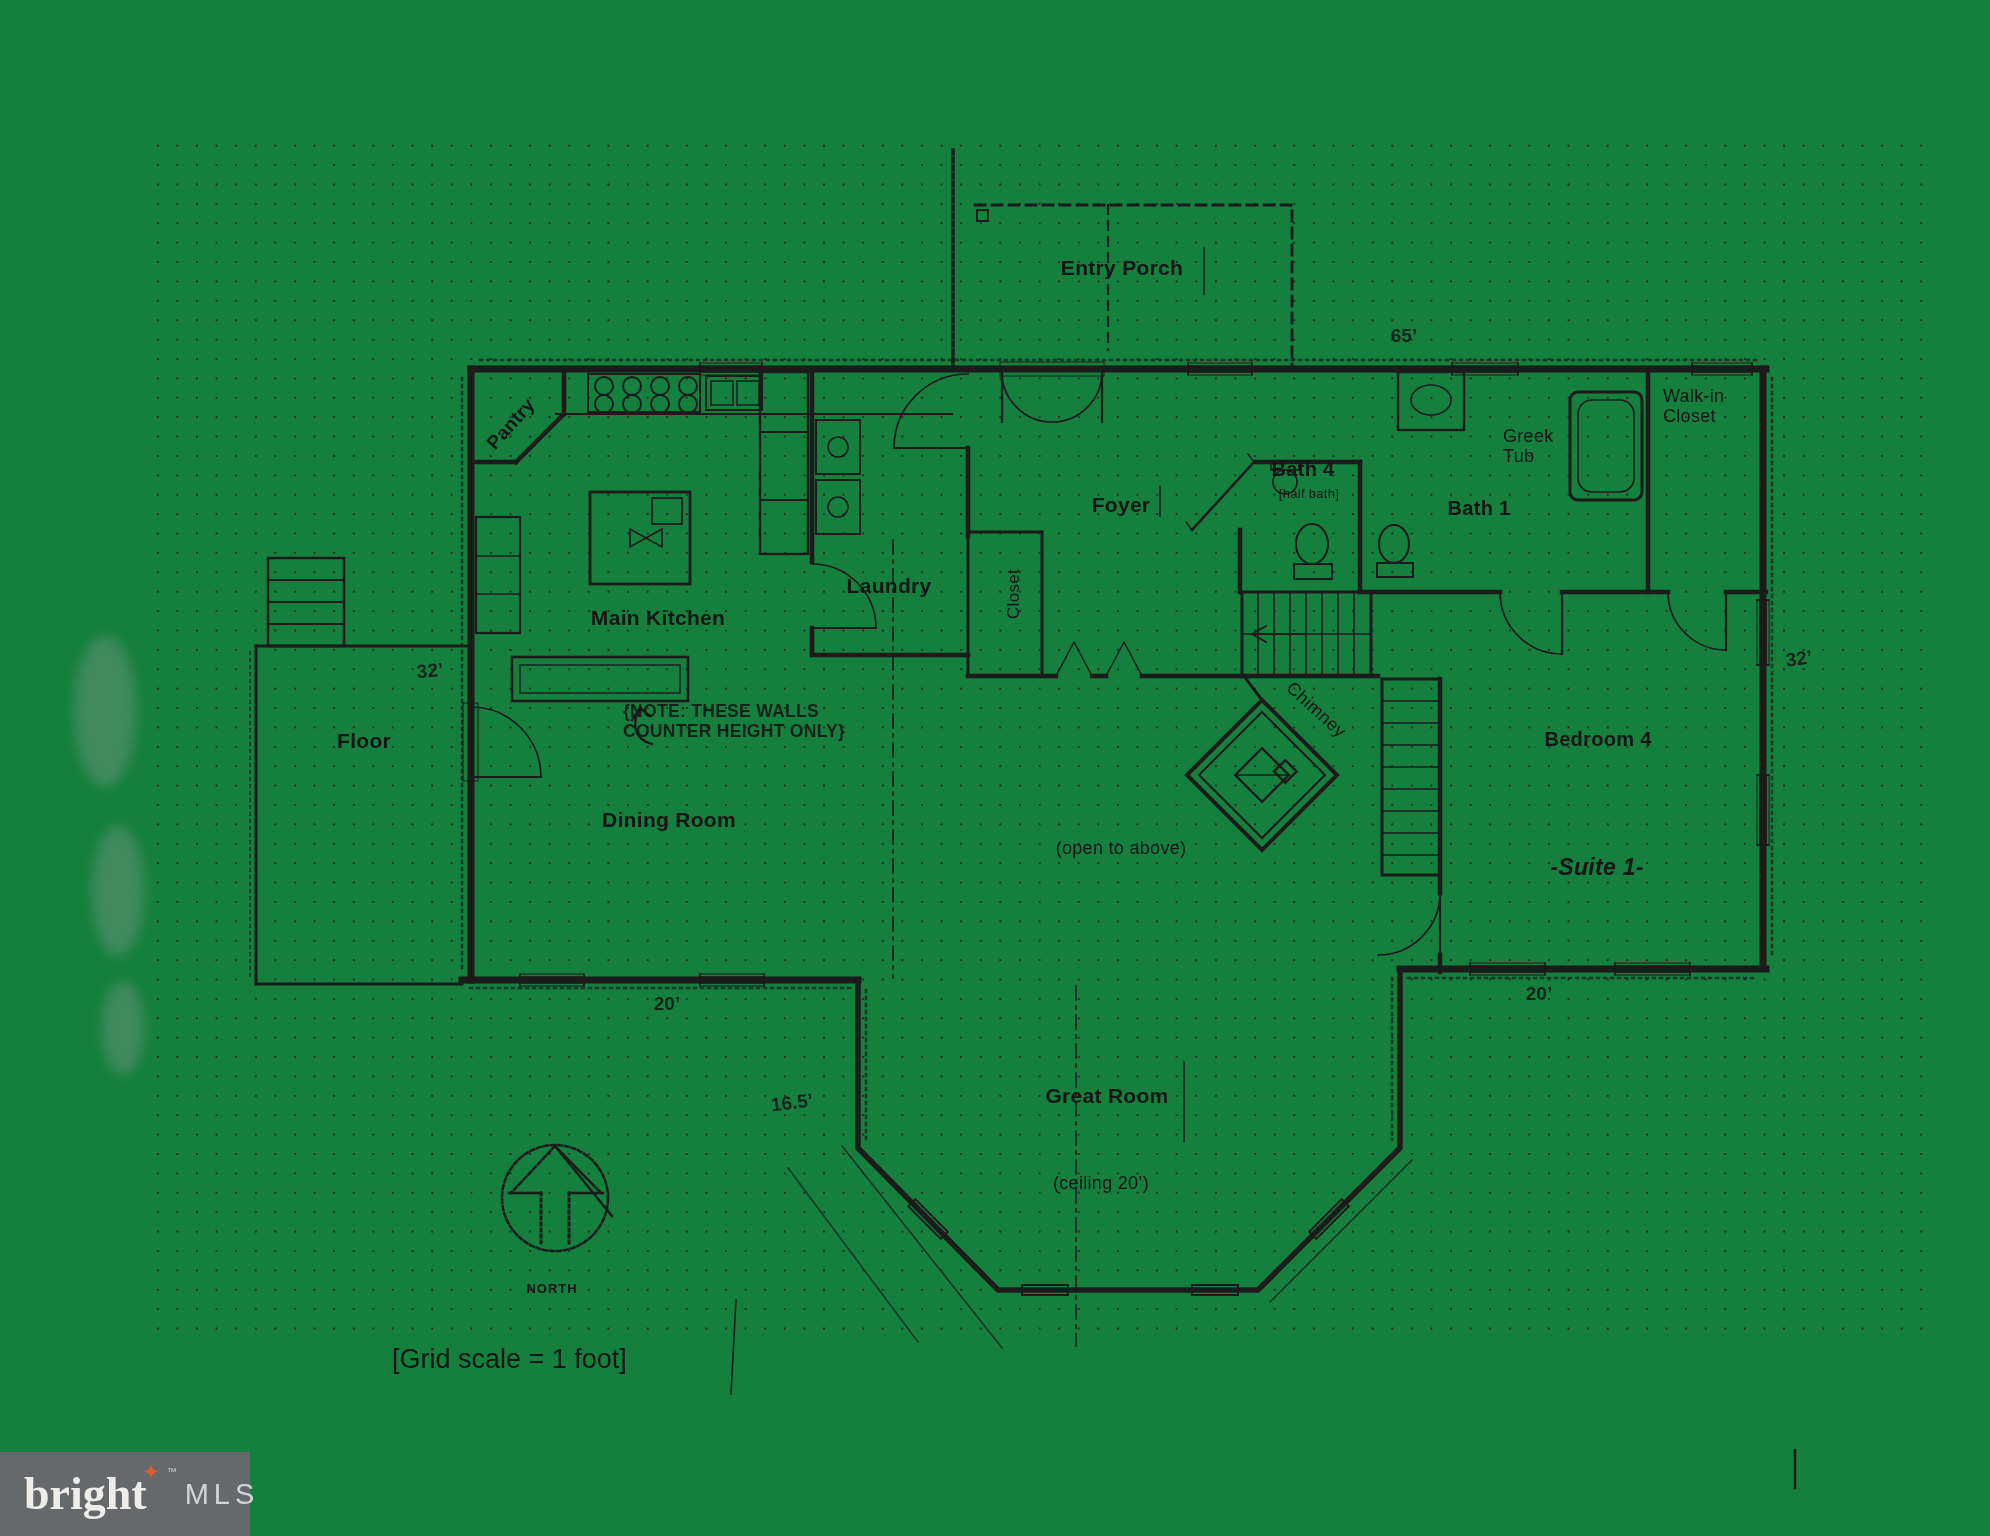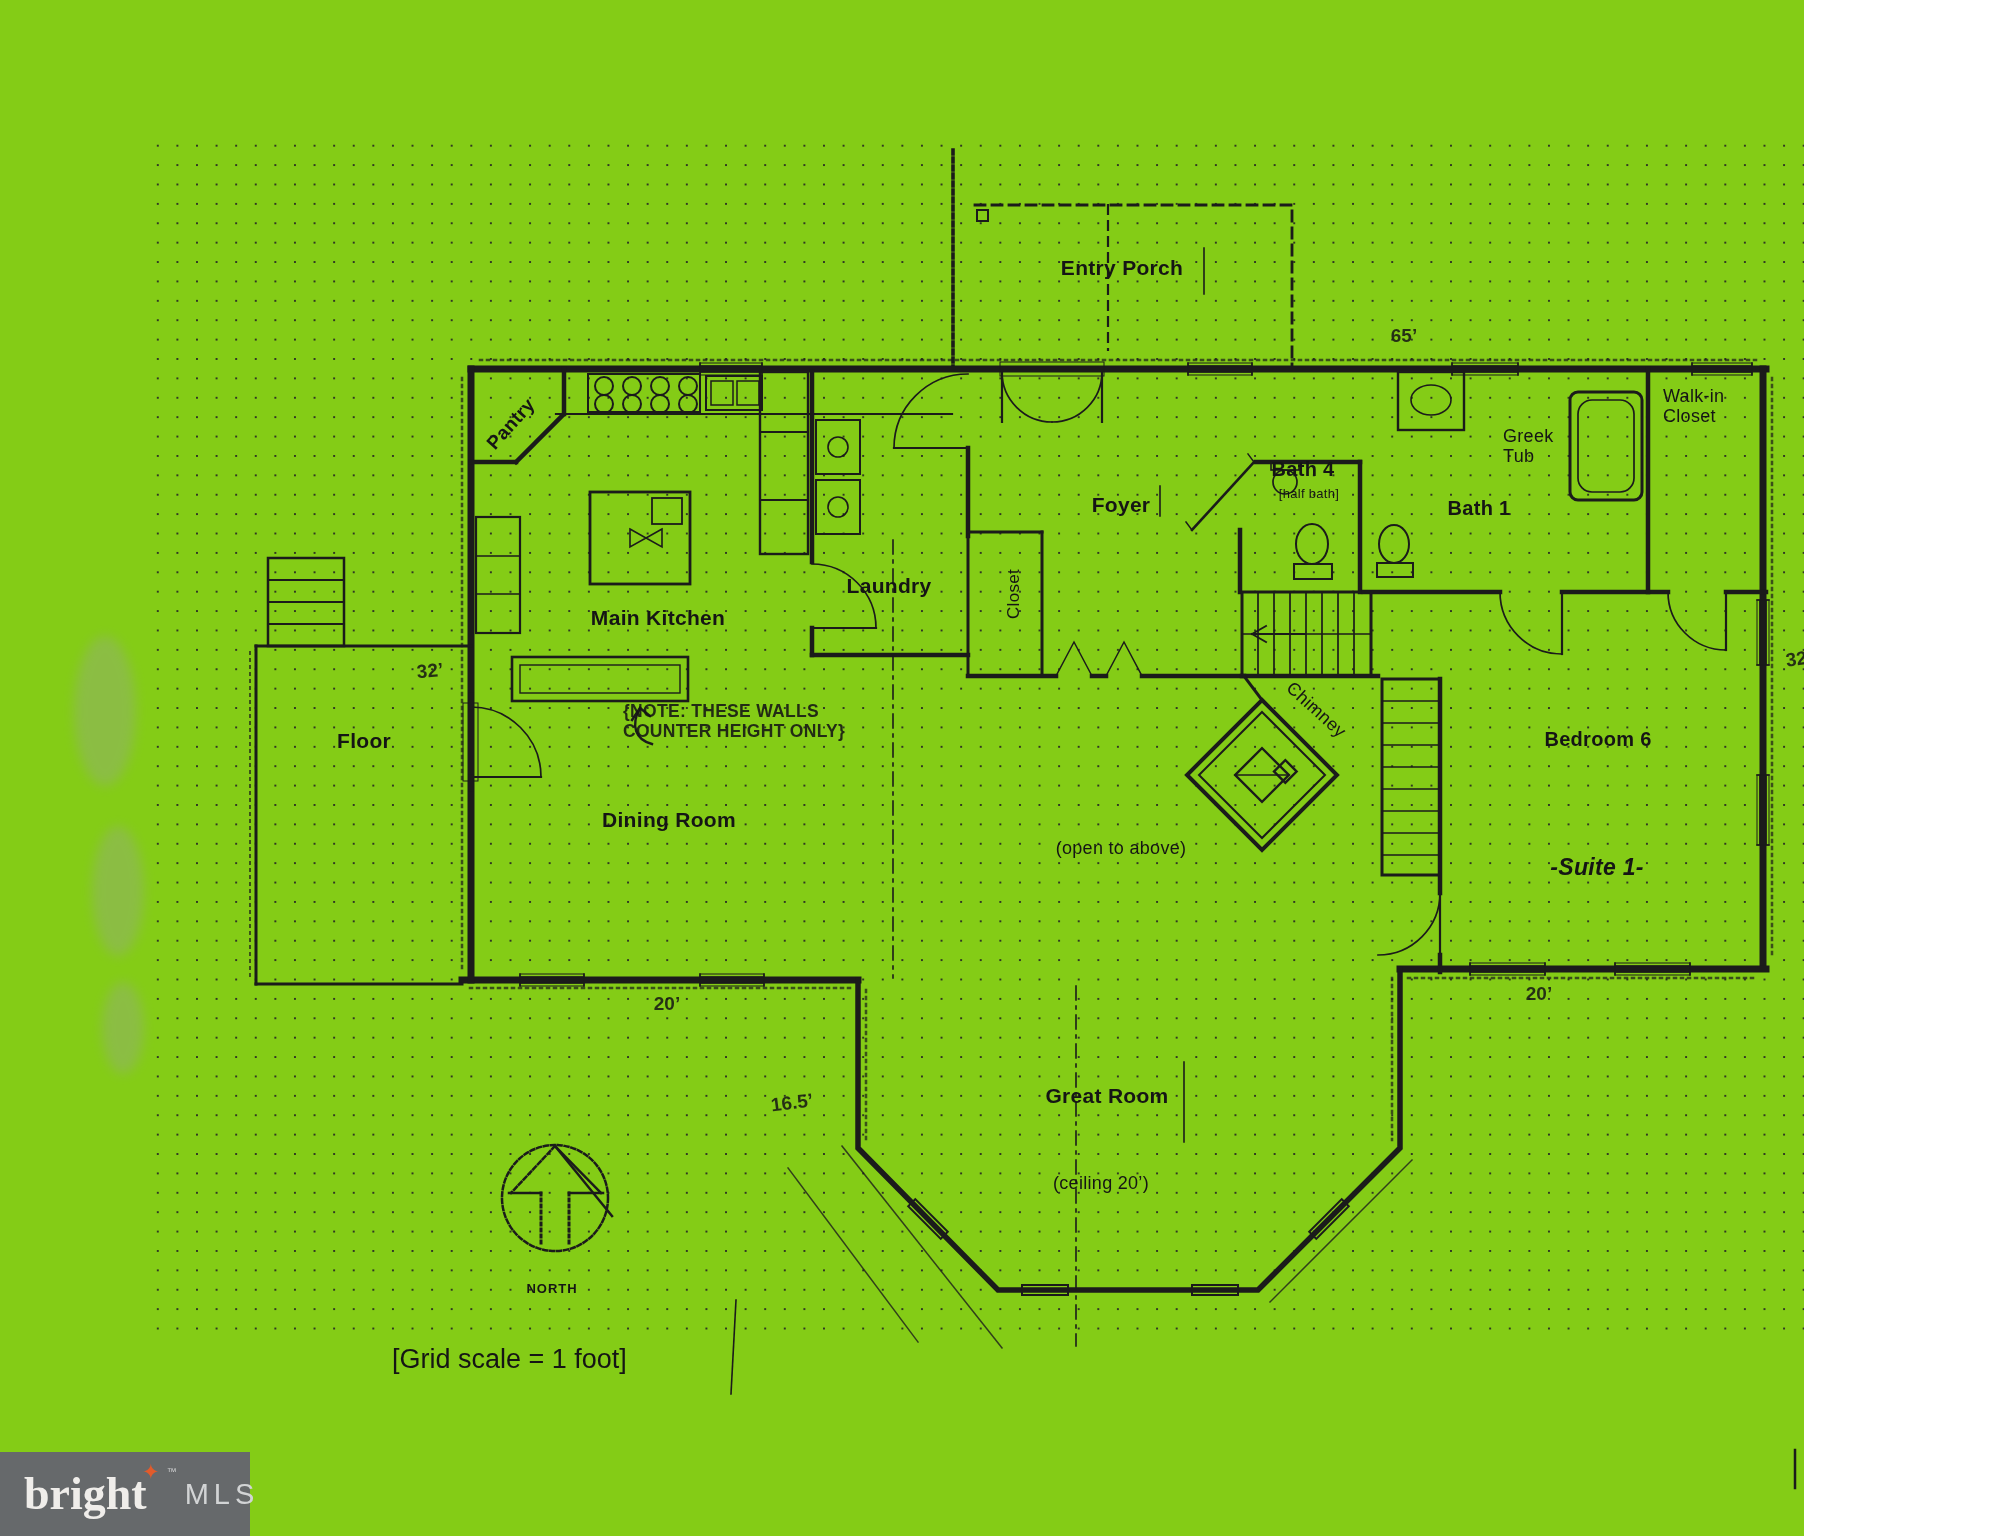--- a/index.html
+++ b/index.html
@@ -1,16 +1,16 @@
 <!DOCTYPE html>
 <html><head>
 <meta charset="utf-8">
 <style>
   html,body{margin:0;padding:0;background:#ffffff;}
-  .canvas{position:relative;width:1804px;height:1536px;background:#84cc16;overflow:hidden;
+  .canvas{position:relative;width:1990px;height:1536px;background:#15803d;overflow:hidden;
           font-family:"Liberation Sans",sans-serif;color:#151515;}
   .grid-dots{position:absolute;left:148px;top:136px;width:1776px;height:1204px;
     background-image:radial-gradient(2.6px 1.7px at center,#242424 58%,rgba(0,0,0,0) 60%);
     background-size:19.6px 19.4px;opacity:.88;}
   svg.plan{position:absolute;left:0;top:0;}
   svg.plan path,svg.plan rect,svg.plan circle,svg.plan ellipse,svg.plan polygon,svg.plan line{
     stroke:#1b1b1b;fill:none;stroke-linecap:square;}
   .lbl{position:absolute;transform:translate(-50%,-50%);font-weight:700;font-size:21px;
        letter-spacing:.3px;white-space:nowrap;}
   .light{font-weight:400;}
@@ -293,21 +293,21 @@
   <div class="lbl" style="left:889px;top:586px;">Laundry</div>
   <div class="lbl" style="left:1121px;top:505px;">Foyer</div>
   <div class="lbl light" style="left:1014px;top:594px;transform:translate(-50%,-50%) rotate(-90deg);font-size:17px;">Closet</div>
   <div class="lbl" style="left:1303px;top:469px;font-size:20px;">Bath 4</div>
   <div class="lbl light" style="left:1309px;top:493px;font-size:13px;">[half bath]</div>
   <div class="lbl" style="left:1479px;top:508px;font-size:20px;">Bath 1</div>
   <div class="lbl light wrap" style="left:1536px;top:446px;font-size:18px;width:66px;">Greek Tub</div>
   <div class="lbl light wrap" style="left:1713px;top:406px;font-size:18px;width:100px;">Walk-in Closet</div>
   <div class="lbl" style="left:364px;top:741px;">Floor</div>
   <div class="lbl" style="left:669px;top:820px;">Dining Room</div>
-  <div class="lbl" style="left:1598px;top:739px;font-size:20px;">Bedroom 6</div>
+  <div class="lbl" style="left:1598px;top:739px;font-size:20px;">Bedroom 4</div>
   <div class="lbl" style="left:1597px;top:867px;font-size:23px;font-style:italic;">-Suite 1-</div>
   <div class="lbl light" style="left:1316px;top:710px;transform:translate(-50%,-50%) rotate(42deg);font-size:18px;">Chimney</div>
   <div class="lbl light" style="left:1121px;top:848px;font-size:18px;">(open to above)</div>
   <div class="lbl" style="left:1107px;top:1096px;">Great Room</div>
   <div class="lbl light" style="left:1101px;top:1183px;font-size:18px;">(ceiling 20’)</div>
 
   <div class="lbl wrap" style="left:752px;top:722px;font-size:17.5px;width:258px;opacity:.88;">{NOTE: THESE WALLS COUNTER HEIGHT ONLY}</div>
   <div class="lbl" style="left:552px;top:1288px;font-size:13px;letter-spacing:1px;">NORTH</div>
 
   <div class="dim" style="left:1404px;top:336px;">65’</div>

